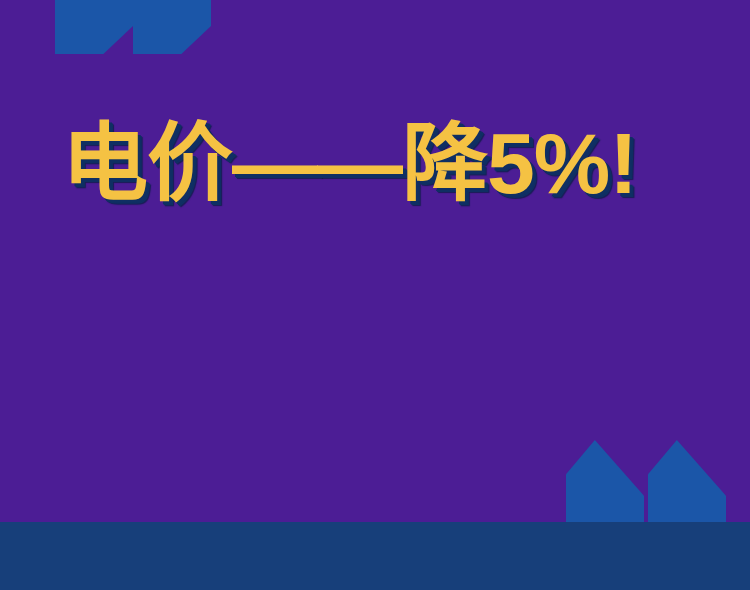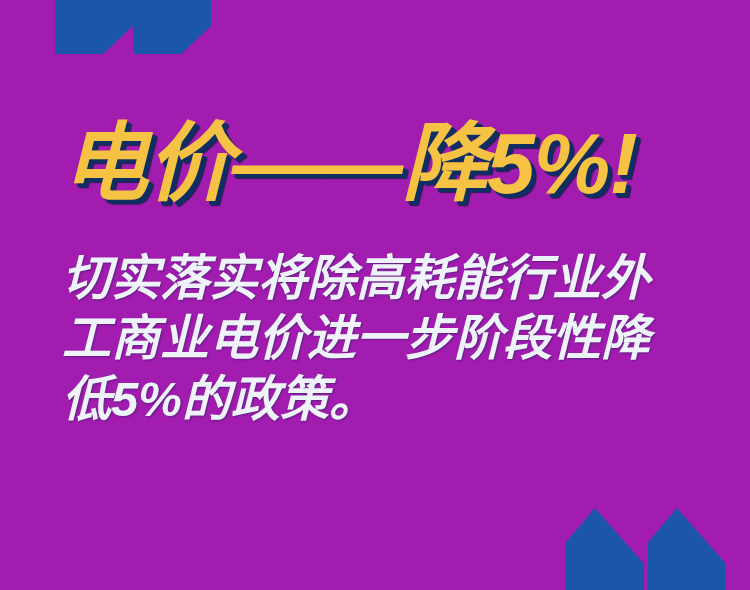--- a/index.html
+++ b/index.html
@@ -5,25 +5,24 @@
 <style>
   html, body {
     margin: 0;
     padding: 0;
     background: #173f7a;
   }
 
   .poster {
     position: relative;
     width: 750px;
-    height: 590px;
-    background: #a21caf;
+    height: 522px;
+    background: #4c1d95;
     overflow: hidden;
     font-family: "Liberation Sans", "DejaVu Sans", sans-serif;
-    font-style: italic;
   }
 
   
   .deco-layer {
     position: absolute;
     inset: 0;
     pointer-events: none;
   }
 
   .arrow {
@@ -113,16 +112,15 @@
   <div class="deco-layer">
     <div class="arrow tl-sliver"></div>
     <div class="arrow tl-a"></div>
     <div class="arrow tl-b"></div>
     <div class="arrow br-a"></div>
     <div class="arrow br-b"></div>
   </div>
 
   <div class="content">
     <h1 class="headline">电价——降5%!</h1>
-    <p class="body-copy">切实落实将除高耗能行业外工商业电价进一步阶段性降低5%的政策。</p>
   </div>
 
 </div>
 
 </body></html>

